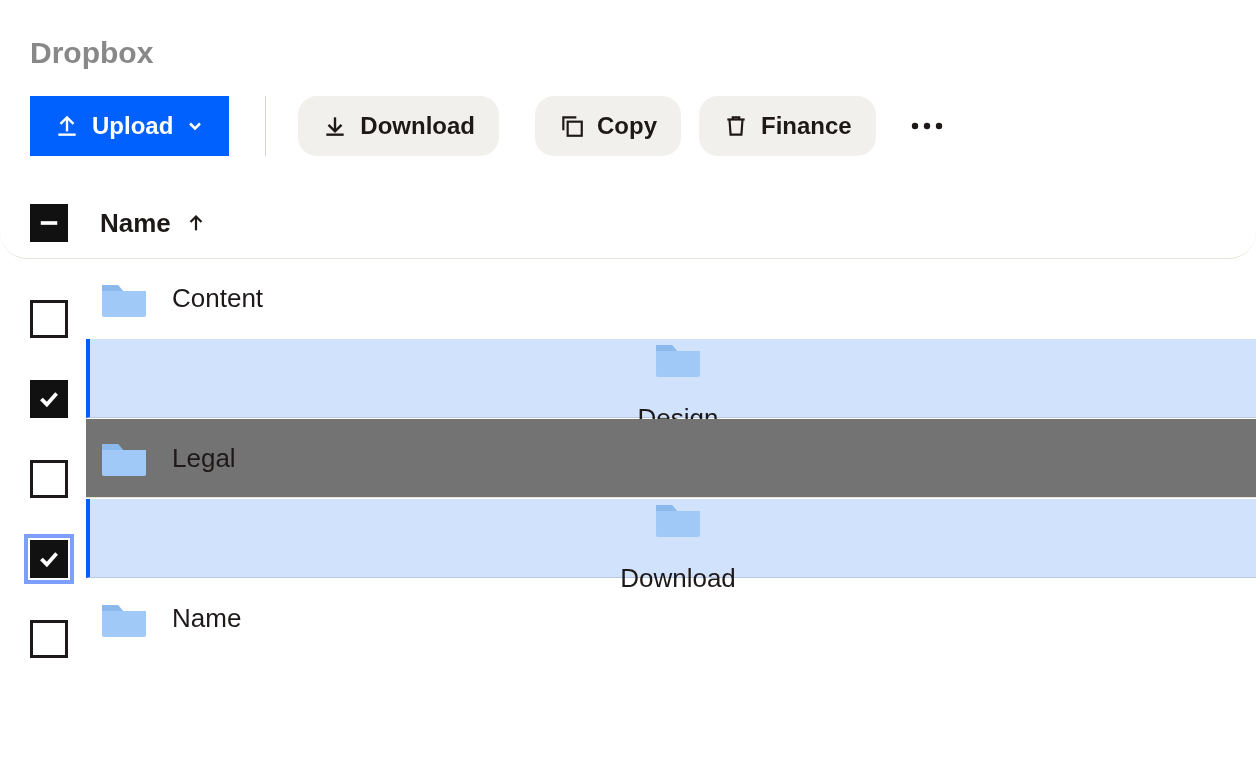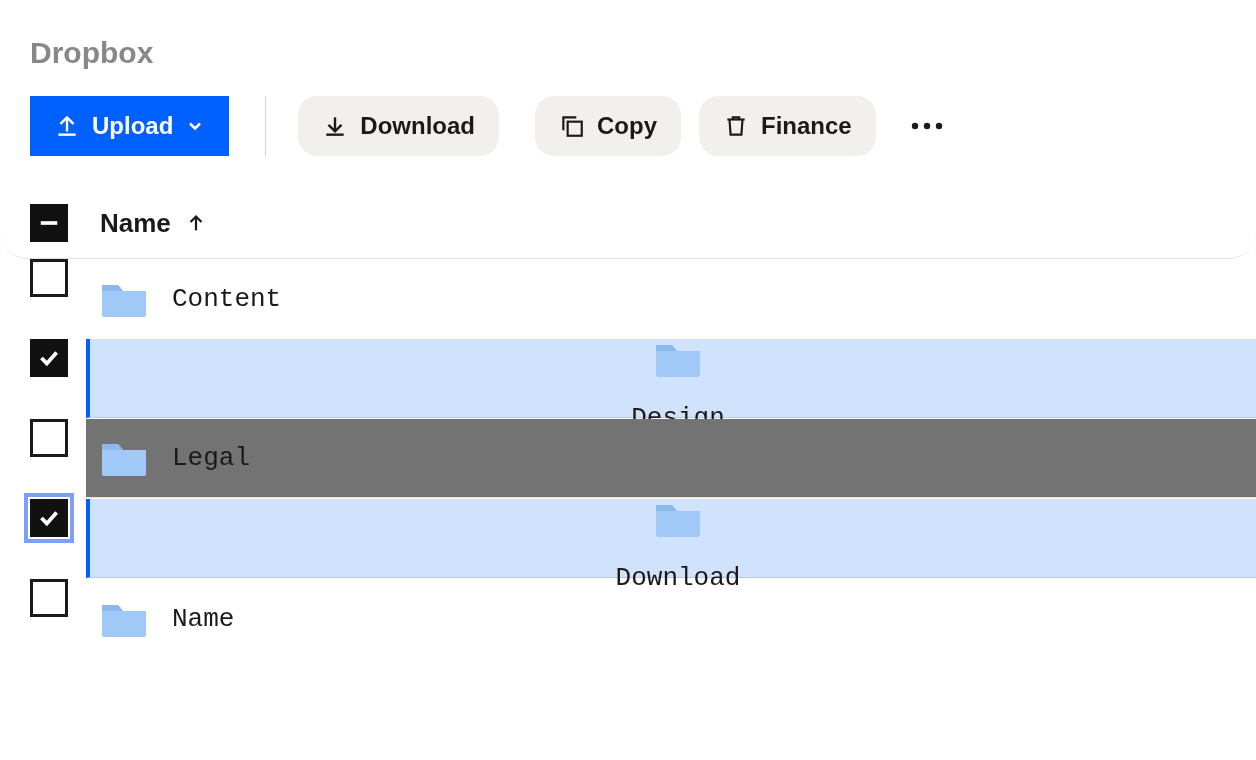--- a/index.html
+++ b/index.html
@@ -99,24 +99,23 @@
     margin-left: 32px;
     font-size: 26px;
     font-weight: 700;
     color: #1e1919;
     gap: 14px;
   }
 
   
   .row {
     display: flex;
-    align-items: flex-start;
+    align-items: flex-end;
     height: 80px;
     border-bottom: 1px solid transparent;
-    font-family: Liberation Mono, monospace;
   }
   .row-checkbox-wrap {
     width: 86px;
     flex-shrink: 0;
     display: flex;
     align-items: center;
     padding-left: 30px;
   }
   .checkbox-empty {
     width: 38px;

